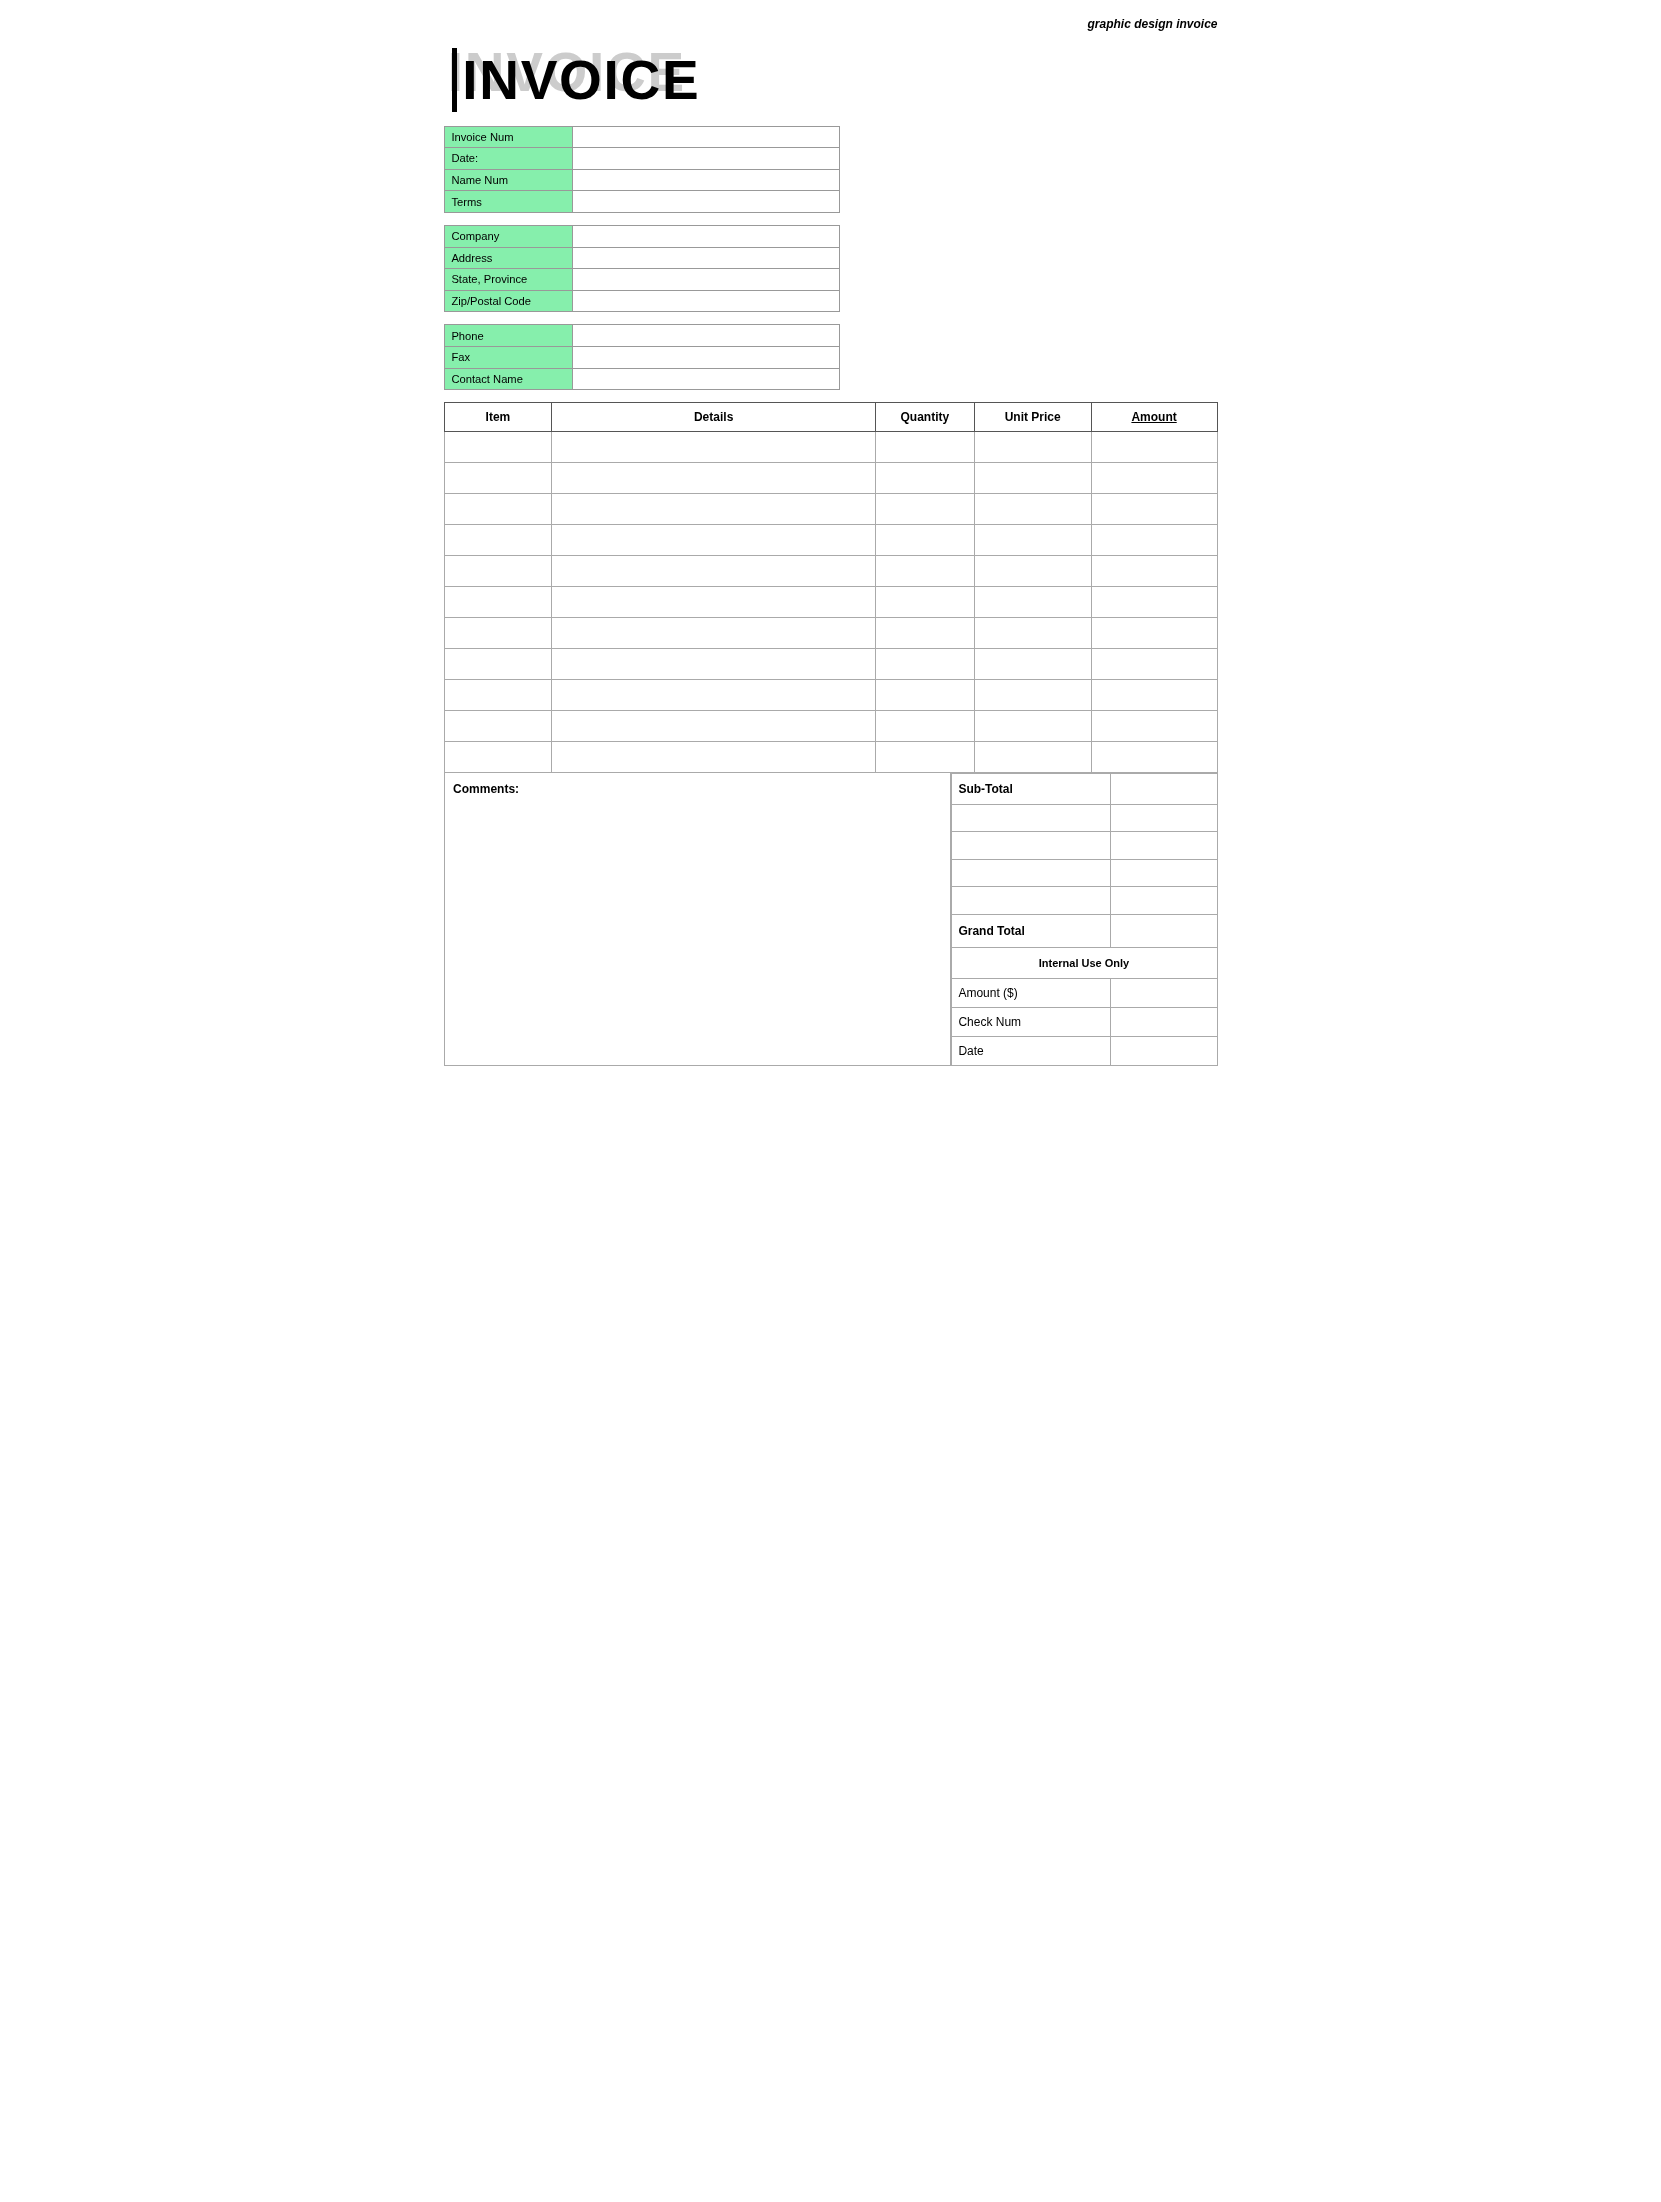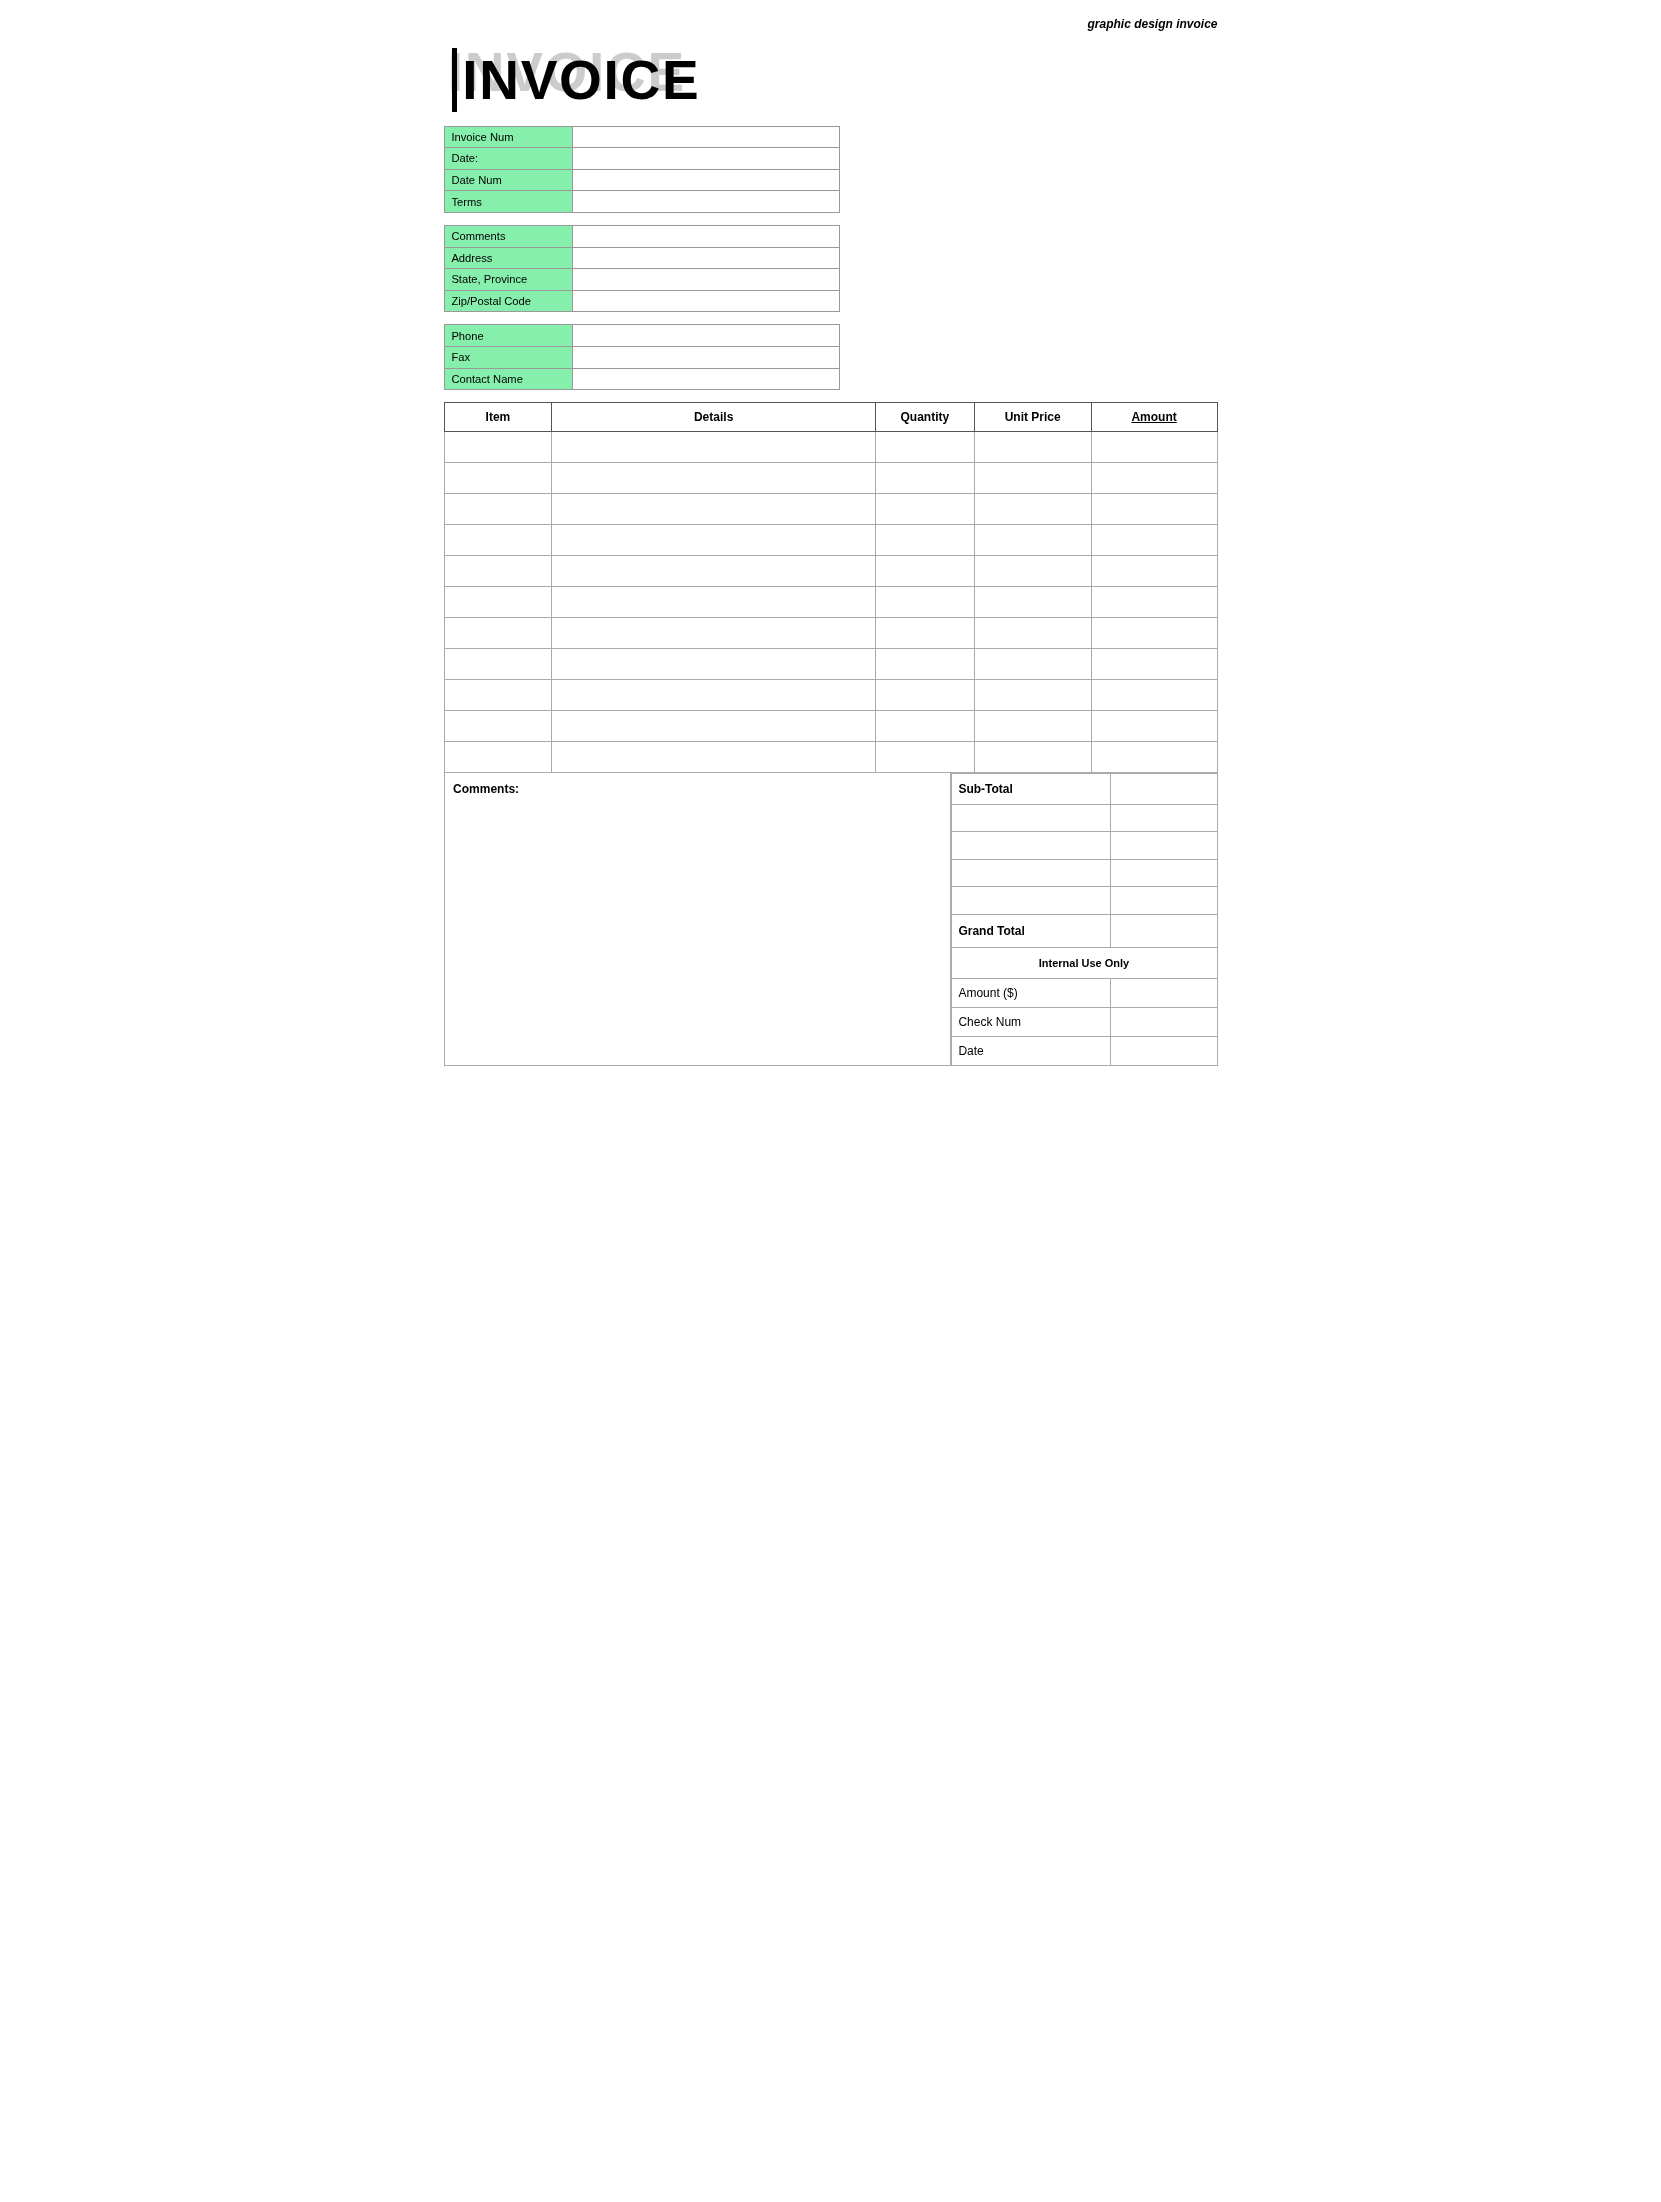--- a/index.html
+++ b/index.html
@@ -151,36 +151,36 @@
     <tbody>
         <tr>
       <td class="label-cell">Invoice Num</td>
       <td class="value-cell"></td>
     </tr>
     <tr>
       <td class="label-cell">Date:</td>
       <td class="value-cell"></td>
     </tr>
     <tr>
-      <td class="label-cell">Date Num</td>
+      <td class="label-cell">Name Num</td>
       <td class="value-cell"></td>
     </tr>
     <tr>
       <td class="label-cell">Terms</td>
       <td class="value-cell"></td>
     </tr>
   </tbody>
     </table>
 </div>
 
 <div class="info-section">
   <table class="info-table">
     <tbody>
         <tr>
-      <td class="label-cell">Comments</td>
+      <td class="label-cell">Company</td>
       <td class="value-cell"></td>
     </tr>
     <tr>
       <td class="label-cell">Address</td>
       <td class="value-cell"></td>
     </tr>
     <tr>
       <td class="label-cell">State, Province</td>
       <td class="value-cell"></td>
     </tr>

